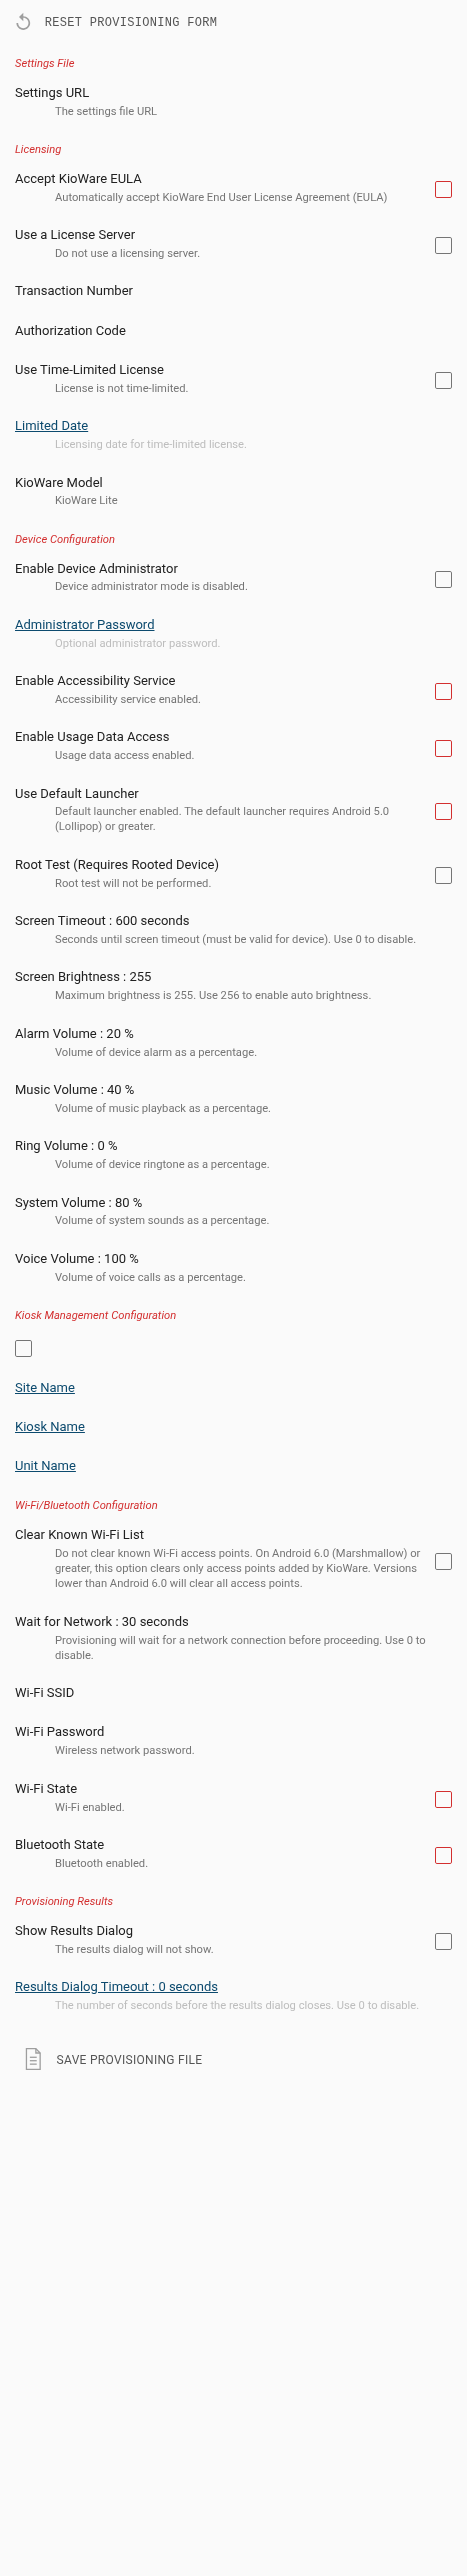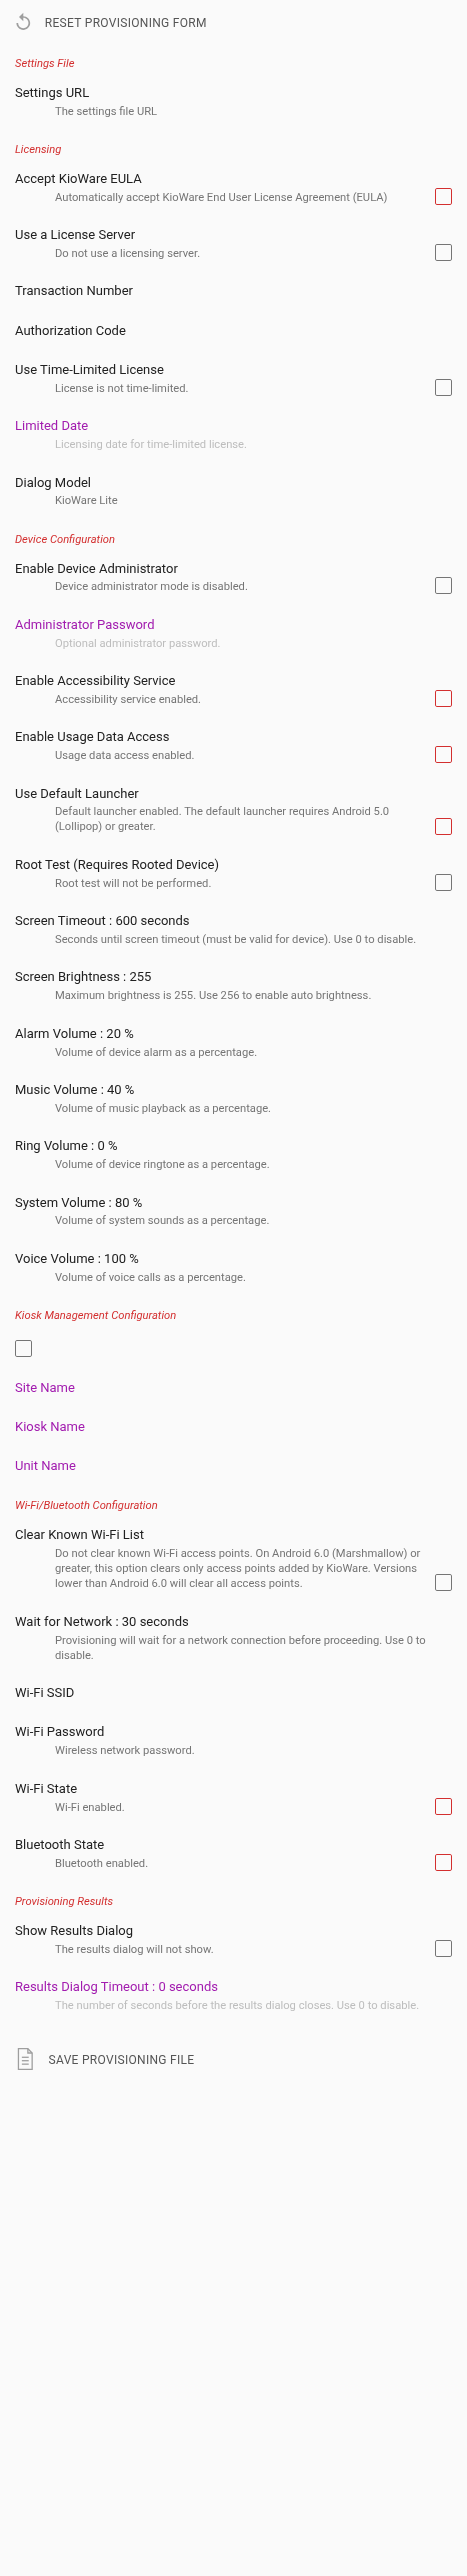--- a/index.html
+++ b/index.html
@@ -13,67 +13,69 @@
   .topbar {
     display: flex;
     align-items: center;
     padding: 11.2px 13px 9.3px 13px;
     gap: 11.2px;
   }
   .topbar .title {
     font-size: 12px;
     letter-spacing: 0.3px;
     color: #555;
+    font-family: Liberation Mono, monospace;
   }
   .reset-svg { width: 20.6px; height: 20.6px; fill: #9e9e9e; }
   .section-header {
     color: #d32f2f;
     font-size: 11.2px;
     padding: 13px 15px 5.6px 15px;
     font-weight: 400;
     font-style: italic;
   }
   .row {
     padding: 9.3px 15px 11.2px 15px;
     display: flex;
-    align-items: flex-end;
+    align-items: center;
     justify-content: space-between;
     gap: 11.2px;
   }
   .row + .row { padding-top: 11.2px; }
   .row .text { flex: 1; }
   .row .primary {
     font-size: 13px;
     color: #212121;
     line-height: 1.3;
   }
   .row .secondary {
     font-size: 11.2px;
     color: #757575;
     line-height: 1.35;
     margin-top: 1.9px;
     margin-left: 40px;
   }
-  .row.disabled .primary { color: #a21caf; }
+  .row.disabled .primary { color: #0c4a6e; text-decoration: underline; }
   .row.disabled .secondary { color: #bdbdbd; }
   .checkbox {
     width: 17px;
     height: 17px;
     border: 1.9px solid #757575;
     border-radius: 1.9px;
     flex-shrink: 0;
     margin-top: 3.7px;
     position: relative;
   }
   .checkbox.red { border-color: #d32f2f; }
   .footer {
     display: flex;
     align-items: center;
     gap: 13px;
     padding: 22.4px 15px 18.7px 15px;
+    margin-left: 8px;
   }
   .footer .label {
     font-size: 12px;
     letter-spacing: 0.3px;
     color: #555;
   }
   .file-svg { width: 20.6px; height: 24px; stroke: #9e9e9e; fill: none; stroke-width: 1.5; }
 </style>
 </head>
 <body>
@@ -128,21 +130,21 @@
   <div class="checkbox"></div>
 </div>
 <div class="row disabled">
   <div class="text">
     <div class="primary">Limited Date</div>
     <div class="secondary">Licensing date for time-limited license.</div>
   </div>
 </div>
 <div class="row">
   <div class="text">
-    <div class="primary">Dialog Model</div>
+    <div class="primary">KioWare Model</div>
     <div class="secondary">KioWare Lite</div>
   </div>
 </div>
 
 <div class="section-header">Device Configuration</div>
 <div class="row">
   <div class="text">
     <div class="primary">Enable Device Administrator</div>
     <div class="secondary">Device administrator mode is disabled.</div>
   </div>

